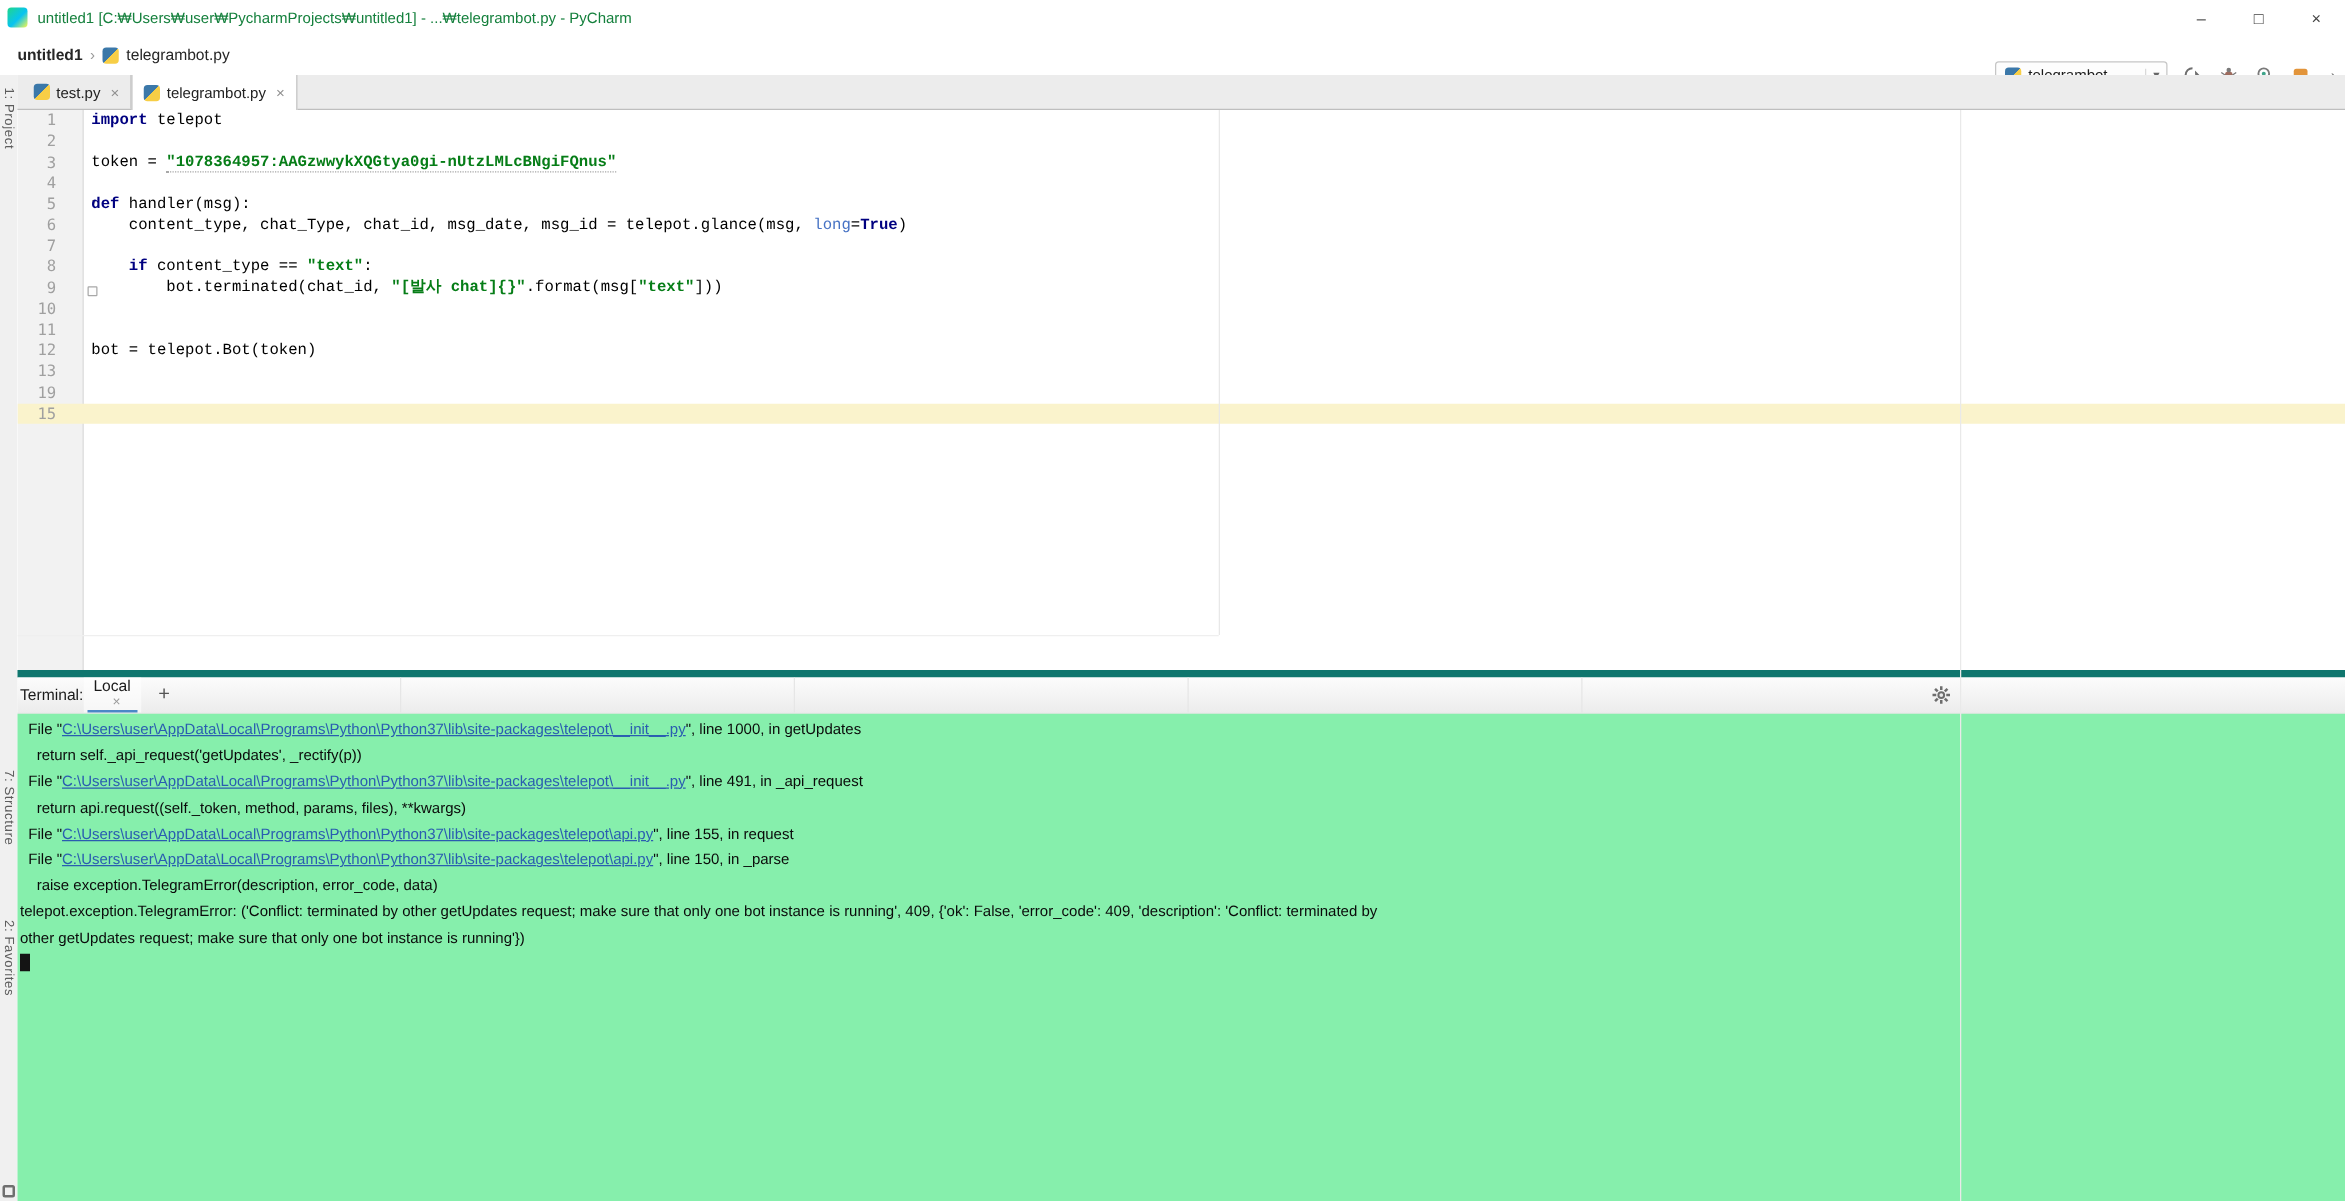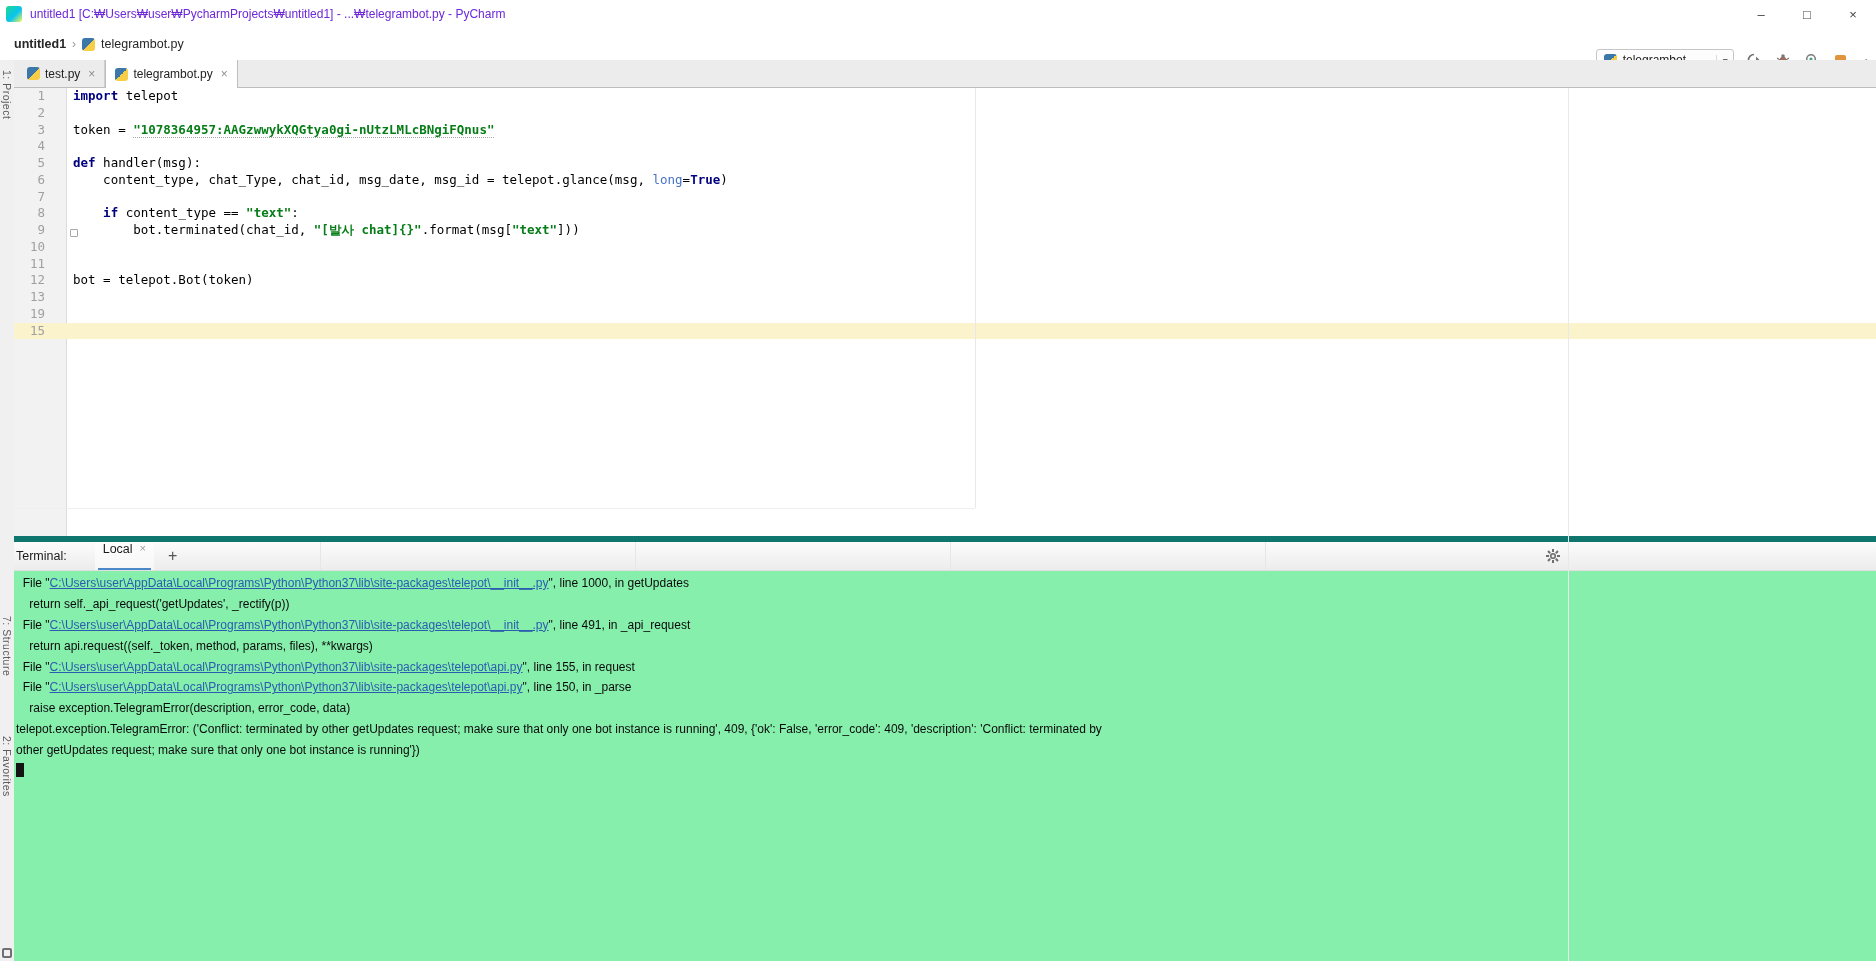--- a/index.html
+++ b/index.html
@@ -3,21 +3,21 @@
 <meta charset="utf-8">
 <style>
   * { margin:0; padding:0; box-sizing:border-box; }
   html,body { width:1876px; height:961px; overflow:hidden; background:#fff;
               font-family:"Liberation Sans","DejaVu Sans",sans-serif; }
 
   
   .titlebar { height:28px; display:flex; align-items:center; background:#ffffff; }
   .app-icon { width:16px; height:16px; margin:0 8px 0 6px; border-radius:3px;
               background:linear-gradient(135deg,#21d789 0%,#07c3f2 55%,#fcf84a 100%); }
-  .title-text { font-size:12px; color:#6d28d9; white-space:nowrap; }
+  .title-text { font-size:12px; color:#15803d; white-space:nowrap; }
   .win-buttons { margin-left:auto; display:flex; height:28px; }
   .win-btn { width:46px; height:28px; display:flex; align-items:center; justify-content:center;
              font-size:13px; color:#444; }
 
   
   .navbar { height:32px; display:flex; align-items:center; background:#ffffff; }
   .breadcrumb { display:flex; align-items:center; margin-left:14px; gap:6px; font-size:12.5px; color:#262626; }
   .crumb-project { font-weight:bold; }
   .crumb-sep { color:#9a9a9a; font-size:12px; }
   .py-icon { width:13px; height:13px; border-radius:3px; display:inline-block;
@@ -60,36 +60,36 @@
             border-right:1px solid #dcdcdc; }
   .gut-row { height:16.75px; line-height:16.75px; text-align:right; padding-right:21px;
              font-size:12.5px; color:#a0a0a0; position:relative; z-index:2; }
   .fold { position:absolute; top:3px; right:-12px; }
   .fold-arrow { color:#9a9a9a; font-size:9px; line-height:9px; }
   .fold-square { display:inline-block; width:8px; height:8px; background:#fdfdfd; border:1px solid #a8a8a8;
                  border-radius:1px; }
   .caret-row { position:absolute; left:0; right:0; height:16.75px; background:#faf3cc; z-index:1; display:none; }
   .code { position:absolute; left:54px; top:0; right:0; z-index:2; }
   .code-line { height:16.75px; line-height:16.75px; white-space:pre; font-size:12.5px; color:#000;
-               padding-left:5px; }
+               padding-left:5px;font-family:Liberation Mono, monospace; }
   .seg-kw { color:#000080; font-weight:bold; }
   .seg-str { color:#067d17; font-weight:bold; }
   .seg-stru { color:#067d17; font-weight:bold; border-bottom:1px dotted #a8a8a8; }
   .seg-kwarg { color:#4672c4; }
   .margin-guide { position:absolute; left:961px; top:0; height:420px; width:1px; background:#e8e8e8; z-index:3; }
   .editor-bottom-line { position:absolute; top:420px; left:0; width:961px; height:1px; background:#efefef; z-index:3; }
 
   
   .terminal { flex:1; display:flex; flex-direction:column; border-top:6px solid #0f766e; min-height:0; }
   .term-header { height:29px; flex:none; background:linear-gradient(#fcfcfc,#ececec);
                  border-bottom:1px solid #e0e0e0; display:flex; align-items:center; position:relative;
                  font-size:12.5px; color:#1a1a1a; }
   .term-label { margin-left:2px; }
-  .term-tab { margin-left:28px; position:relative; height:100%; display:flex; 
-              padding:0 8px; background:rgba(255,255,255,.55); }
+  .term-tab { margin-left:0; position:relative; height:100%; display:flex; align-items:center;
+              padding:0 8px; background:rgba(255,255,255,.55);flex-direction:column; }
   .term-tab::after { content:""; position:absolute; left:3px; right:3px; bottom:0; height:2px; background:#4a88c7; }
   .term-tab-close { color:#9a9a9a; font-size:11px; margin-left:7px; }
   .term-add { margin-left:14px; font-size:16px; color:#555; }
   .hdr-sep { position:absolute; top:0; bottom:0; width:1px; background:#e6e6e6; }
   .term-gear { position:absolute; left:1531px; top:6px; }
   .term-body { flex:1; position:relative; background:#86efac; padding:2px 0 0 2px;
                font-family:Liberation Sans, sans-serif; font-size:12px; overflow:hidden; }
   .t-line { height:20.9px; line-height:20.9px; white-space:pre; color:#0a0a0a; }
   .seg-link { color:#2a5db0; text-decoration:underline; cursor:pointer; }
   .cursor { display:inline-block; width:7.5px; height:14px; background:#141414; vertical-align:-2px; }

